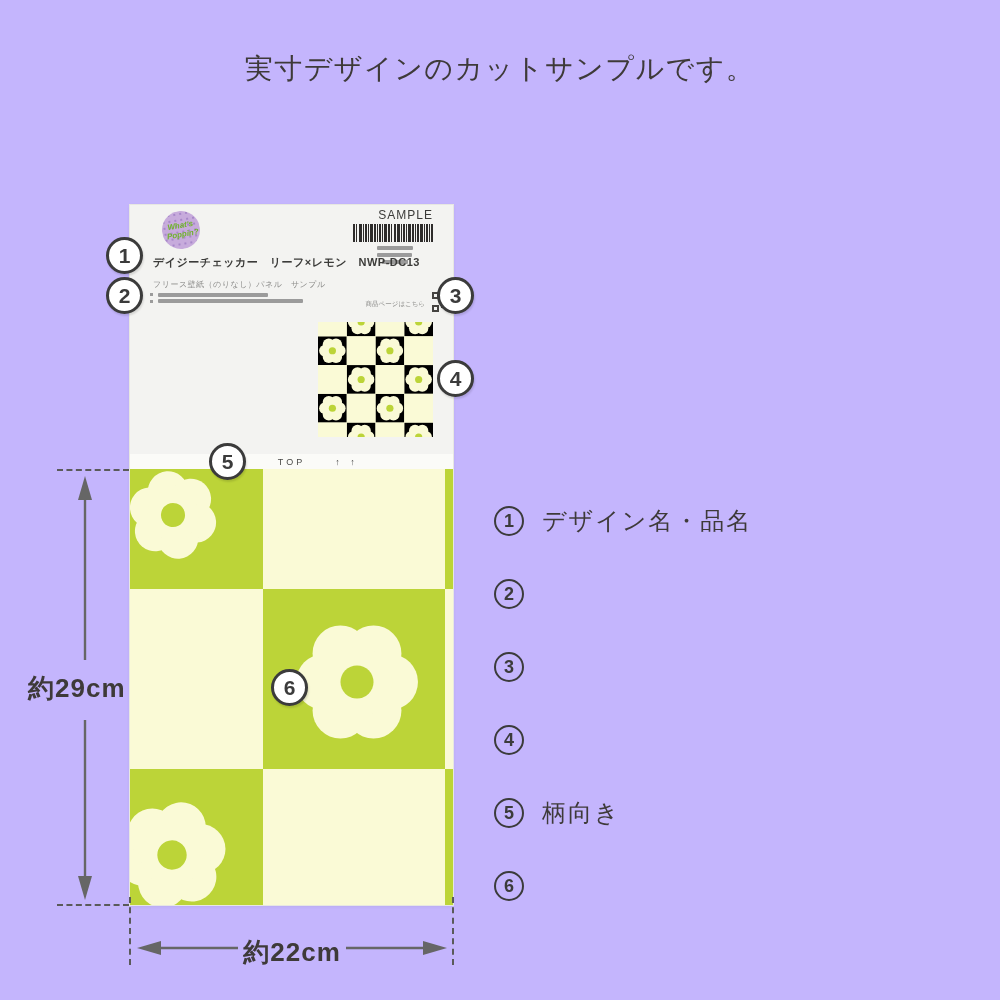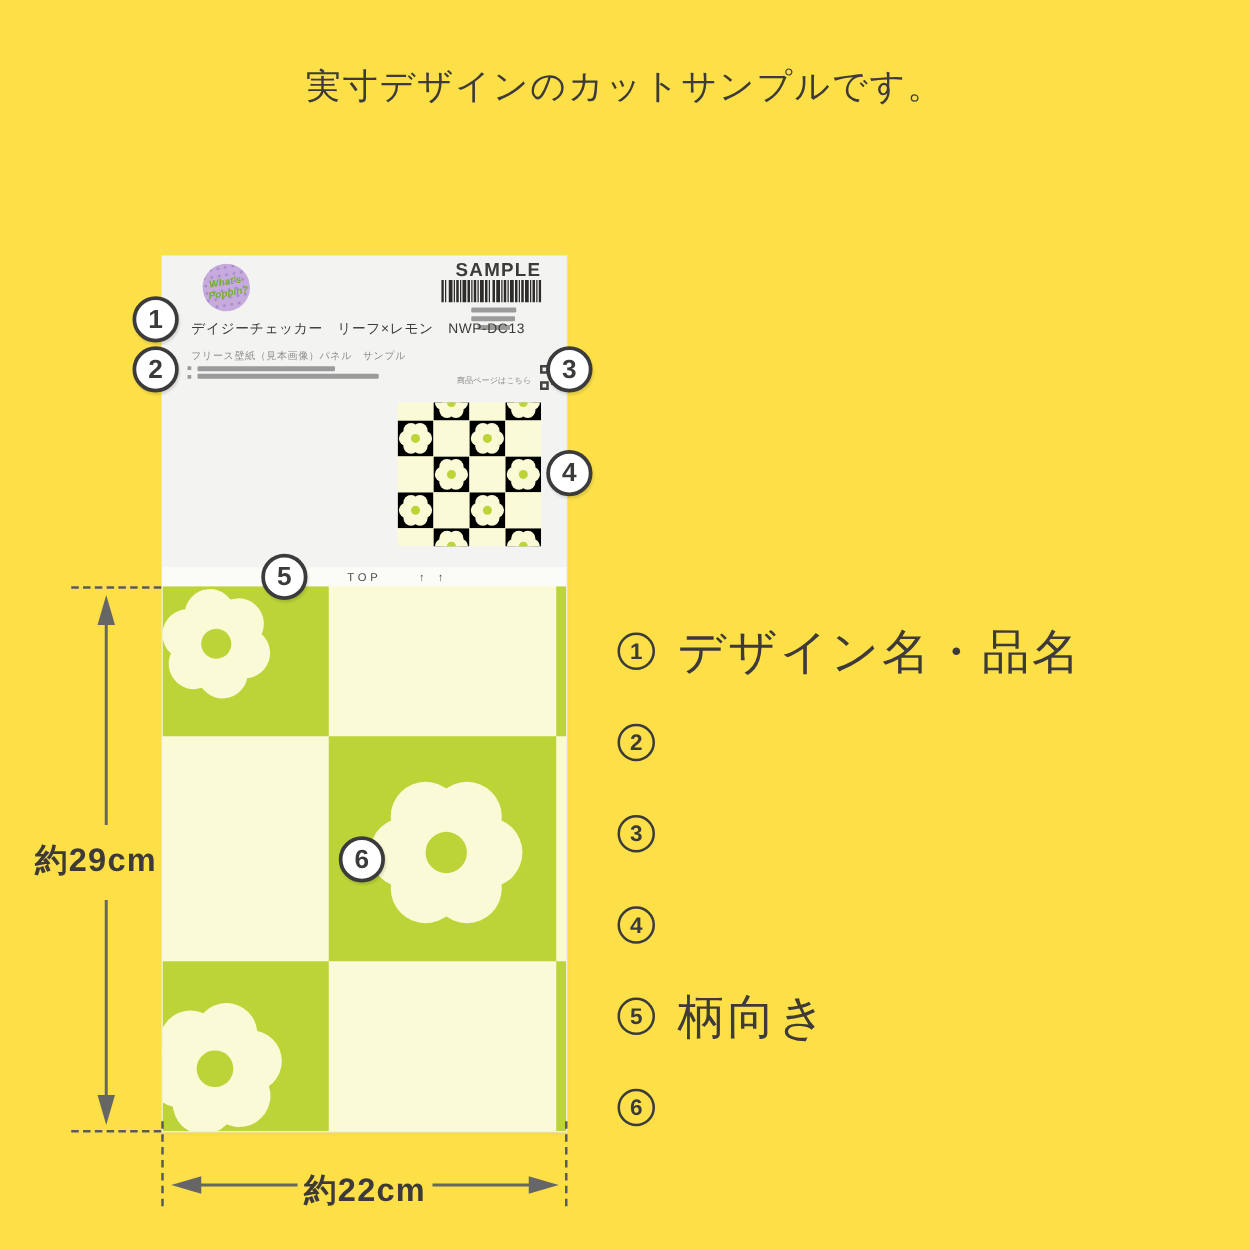--- a/index.html
+++ b/index.html
@@ -3,45 +3,45 @@
 <meta charset="utf-8">
 <style>
   :root{
     --green:#bcd438; --cream:#fafad6; --ink:#3e3a39; --paper:#f3f3f1;
     --strip:#fbfbf8; --bar_gray:#9b9b9b; --dim_gray:#666666;
     --badge_bg:#c7abdc; --badge_text:#6fb32a;
   }
   *{box-sizing:border-box;margin:0;padding:0;}
   html,body{background:#fff;}
   body{font-family:"Liberation Sans","DejaVu Sans",sans-serif;color:var(--ink);}
-  .canvas{position:relative;width:1000px;height:1000px;background:#fde047;overflow:hidden;}
+  .canvas{position:relative;width:1000px;height:1000px;background:#c4b5fd;overflow:hidden;}
 
   
   .header{position:absolute;top:49px;left:0;width:1000px;text-align:center;
           font-size:28px;font-weight:500;line-height:40px;letter-spacing:1.5px;color:var(--ink);}
 
   
   .sheet{position:absolute;left:130px;top:205px;width:323px;height:700px;
          box-shadow:0 0 0 1px #e7e7e2,0 1px 4px rgba(0,0,0,.08);background:#fff;}
   .label-area{position:relative;width:323px;height:249px;background:var(--paper);}
   .badge{position:absolute;left:32px;top:6px;width:38px;height:38px;border-radius:50%;
          background-color:var(--badge_bg);
          background-image:radial-gradient(#a787c9 1px,rgba(0,0,0,0) 1.3px);
          background-size:6px 6px;
          display:flex;align-items:center;justify-content:center;transform:rotate(-10deg);}
   .badge span{font-size:8px;font-weight:700;font-style:italic;color:var(--badge_text);
               text-align:center;line-height:9px;width:30px;}
-  .sample-word{position:absolute;right:20px;top:3px;font-size:15px;font-weight:700;
+  .sample-word{position:absolute;right:20px;top:3px;font-size:12px;font-weight:400;
                letter-spacing:1px;color:#3b3b39;}
   .barcode{position:absolute;left:223px;top:19px;}
   .bc-line{position:absolute;background:var(--bar_gray);height:4px;border-radius:1px;}
   .bc1{left:247px;top:41px;width:36px;}
   .bc2{left:247px;top:48px;width:35px;}
   .bc3{left:252px;top:55px;width:26px;}
-  .product-title{position:absolute;left:23px;top:50px;font-size:11px;font-weight:400;
+  .product-title{position:absolute;left:23px;top:50px;font-size:11px;font-weight:700;
                  letter-spacing:.5px;color:#3b3b39;white-space:nowrap;}
   .product-subtitle{position:absolute;left:23px;top:74px;font-size:8px;color:#8d8d8b;
                     letter-spacing:.5px;white-space:nowrap;}
   .ph-dot{position:absolute;width:3px;height:3px;background:var(--bar_gray);}
   .phd1{left:20px;top:88px;} .phd2{left:20px;top:94.5px;}
   .ph-bar{position:absolute;height:4px;background:var(--bar_gray);border-radius:1px;}
   .ph1{left:28px;top:87.5px;width:110px;}
   .ph2{left:28px;top:94px;width:145px;}
   .qr-caption{position:absolute;left:200px;top:95px;width:95px;text-align:right;
               font-size:6.5px;color:#8d8d8b;}
@@ -70,21 +70,21 @@
   .dim-svg{position:absolute;}
   .dim-label{position:absolute;font-size:26px;font-weight:600;color:var(--ink);
              text-align:center;letter-spacing:1px;white-space:nowrap;}
 
   
   .legend{position:absolute;left:494px;top:500px;display:flex;flex-direction:column;gap:31px;}
   .legend-item{display:flex;align-items:center;height:42px;}
   .legend-num{width:30px;height:30px;border-radius:50%;border:2.5px solid #3b3b3b;
               display:flex;align-items:center;justify-content:center;
               font-size:18px;font-weight:700;color:#3b3b3b;flex:0 0 30px;}
-  .legend-label{margin-left:18px;font-size:38px;font-weight:500;letter-spacing:2px;
+  .legend-label{margin-left:18px;font-size:24px;font-weight:500;letter-spacing:2px;
                 color:var(--ink);white-space:nowrap;}
 </style>
 </head>
 <body>
 
 <svg width="0" height="0" style="position:absolute" aria-hidden="true">
   <defs>
     <symbol id="flower6" viewBox="-60 -60 120 120">
       <circle class="petal" cx="32" cy="0" r="27"></circle>
       <circle class="petal" cx="16" cy="27.7" r="27"></circle>
@@ -146,21 +146,21 @@
             <rect x="73" width="2" height="18"></rect>
             <rect x="76" width="1" height="18"></rect>
           <rect x="78" width="2" height="18"></rect>
         </g>
       </svg>
       <div class="bc-line bc1"></div>
       <div class="bc-line bc2"></div>
       <div class="bc-line bc3"></div>
 
       <div class="product-title">デイジーチェッカー　リーフ×レモン　NWP-DC13</div>
-      <div class="product-subtitle">フリース壁紙（見本画像）パネル　サンプル</div>
+      <div class="product-subtitle">フリース壁紙（のりなし）パネル　サンプル</div>
 
       <div class="ph-dot phd1"></div>
       <div class="ph-bar ph1"></div>
       <div class="ph-dot phd2"></div>
       <div class="ph-bar ph2"></div>
 
       <div class="qr-caption">商品ページはこちら</div>
       <svg class="qr" width="20" height="20" viewBox="0 0 20 20">
         <g fill="#454341">
           <rect x="0" y="0" width="7" height="7"></rect>

